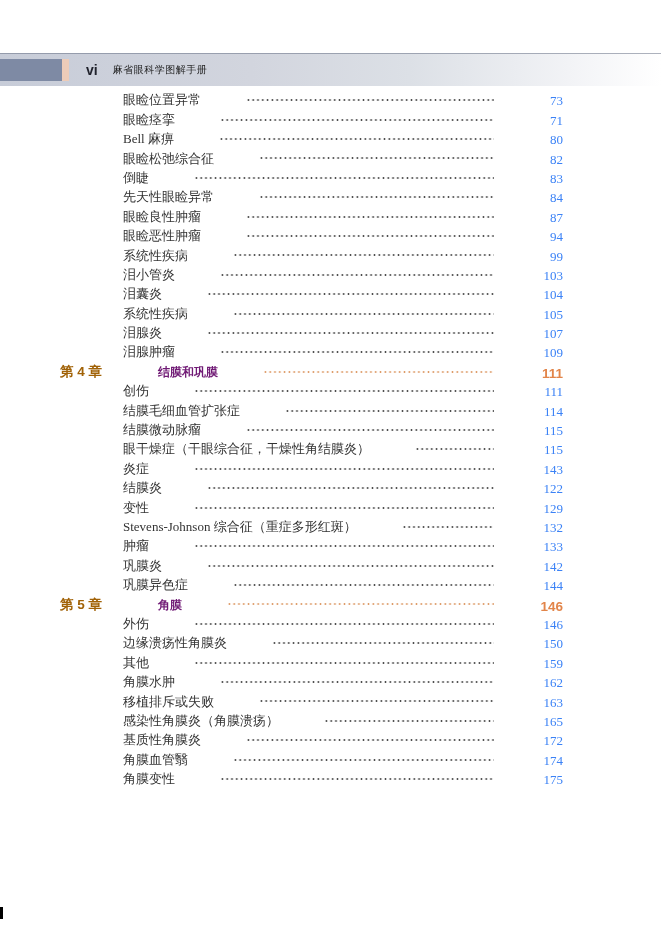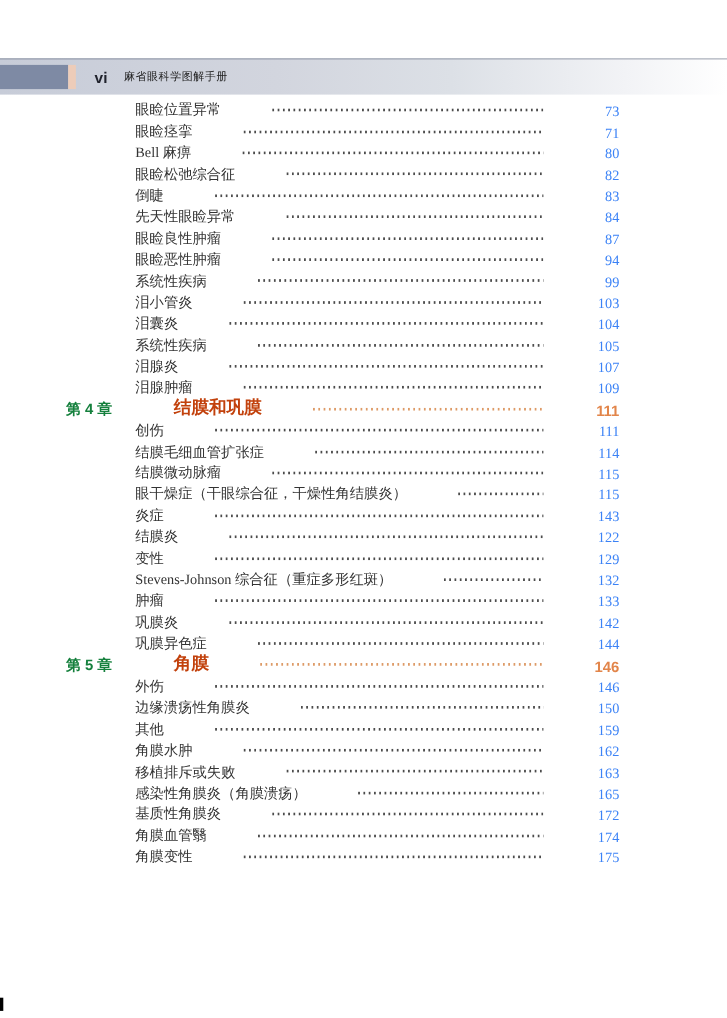--- a/index.html
+++ b/index.html
@@ -67,28 +67,28 @@
     color: #333333;
     white-space: nowrap;
     gap: 36px;
   }
   .row.sub { padding-left: 63px; }
   .ch-label {
     flex: 0 0 62px;
     font-family: "Liberation Sans", "DejaVu Sans", sans-serif;
     font-weight: bold;
     font-size: 13.5px;
-    color: #15803d;
+    color: #a16207;
   }
   .ch-title {
     flex: 0 0 auto;
     font-family: "Liberation Sans", "DejaVu Sans", sans-serif;
     font-weight: bold;
-    font-size: 16px;
-    color: #c2410c;
+    font-size: 12px;
+    color: #701a75;
   }
   .title { flex: 0 0 auto; }
   .leader {
     flex: 1 1 auto;
     align-self: stretch;
     margin: 0 5px 0 9px;
     background-image: radial-gradient(circle, #4c4c4c 0.9px, rgba(0,0,0,0) 1.15px);
     background-size: 4.8px 4px;
     background-repeat: repeat-x;
     background-position: left 54%;

